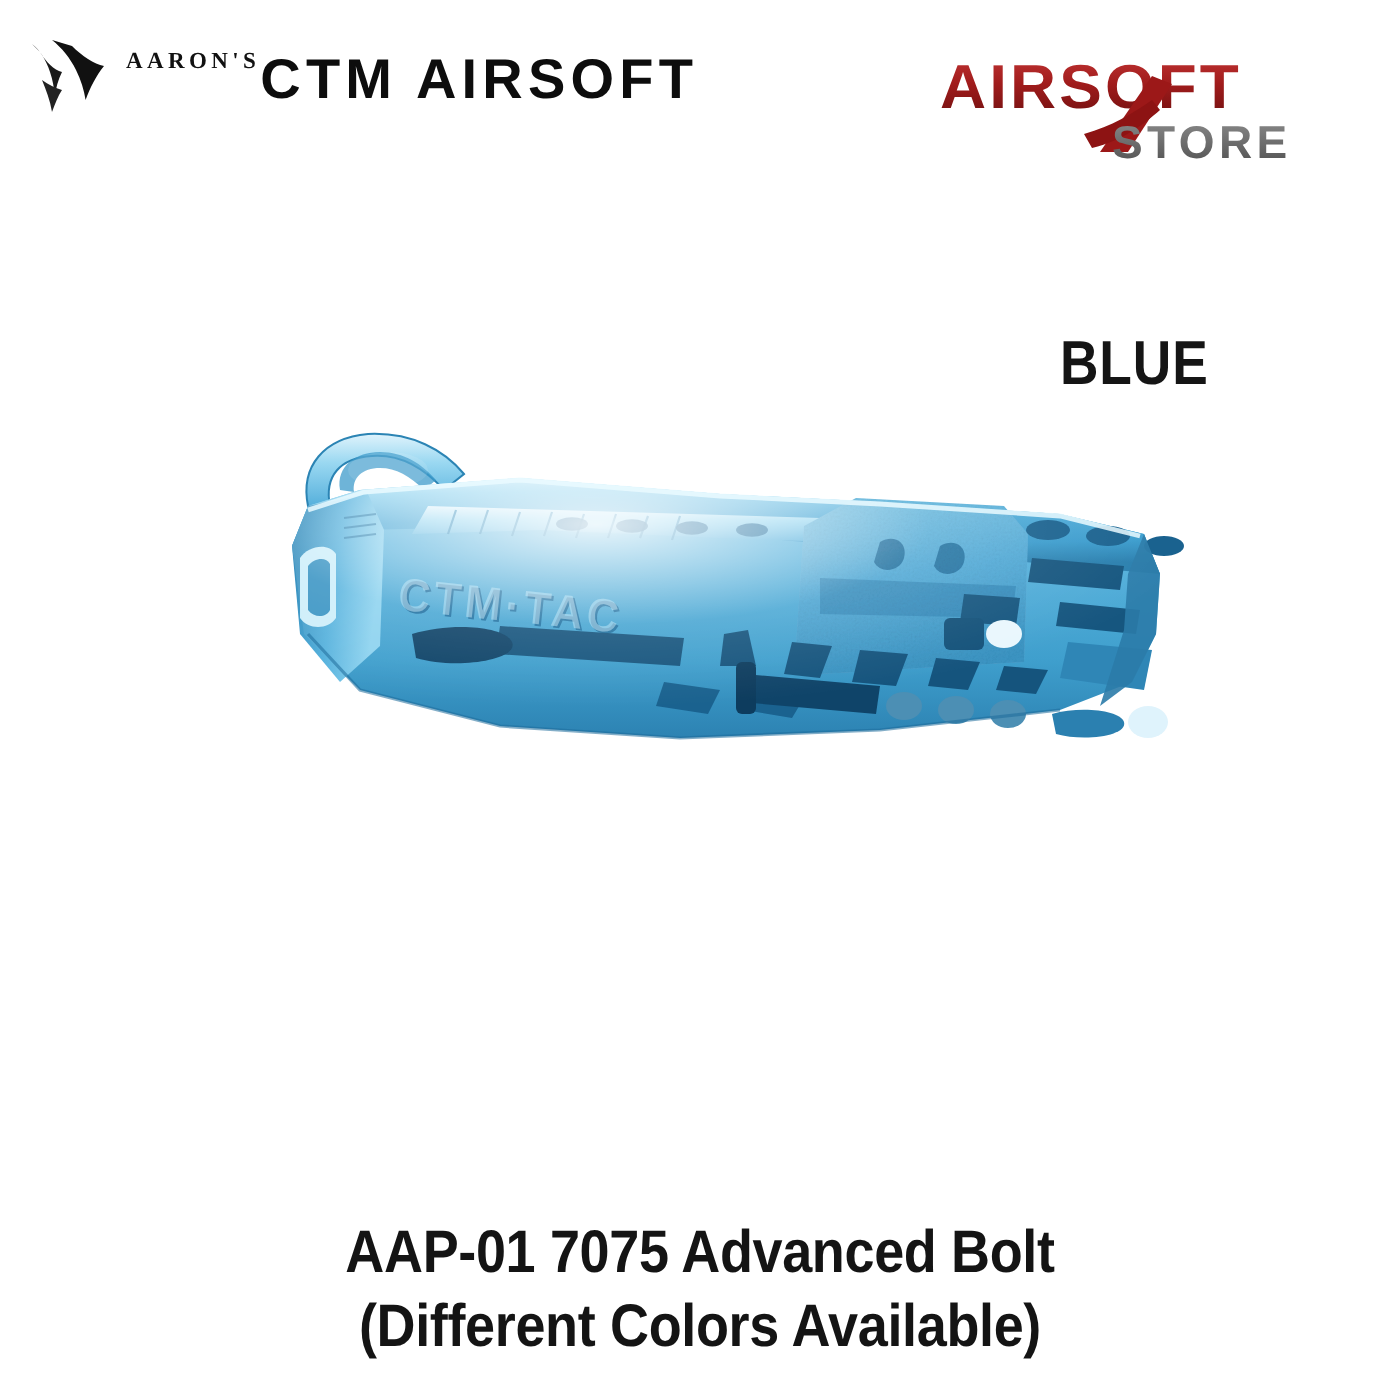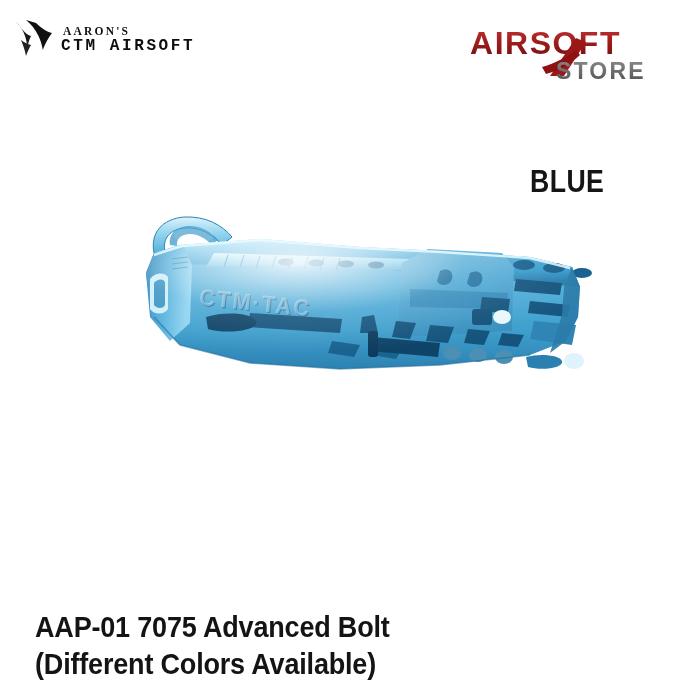--- a/index.html
+++ b/index.html
@@ -26,35 +26,35 @@
     gap: 7px;
   }
   .brand-left .mark {
     width: 40px;
     height: 44px;
     flex: 0 0 auto;
     display: block;
   }
   .brand-left .wordmark {
     display: flex;
-    flex-direction: column;
+    flex-direction: row;
     justify-content: space-between;
     line-height: 1;
   }
   .brand-left .aarons {
     font-family: "Liberation Serif", serif;
     font-size: 11.5px;
     font-weight: 700;
     letter-spacing: 2.2px;
     color: #111111;
     margin: 0 0 1px 2px;
   }
   .brand-left .ctm {
-    font-family: Liberation Mono, monospace;
-    font-size: 16px;
+    font-family: Liberation Sans, sans-serif;
+    font-size: 28px;
     font-weight: 700;
     letter-spacing: 2.6px;
     color: #0d0d0d;
     white-space: nowrap;
   }
 
   
   .brand-right {
     position: absolute;
     right: 18px;
@@ -88,20 +88,21 @@
     height: 215px;
   }
   .product-stage svg { display: block; width: 500px; height: 215px; }
 
   
   .caption {
     position: absolute;
     left: 0;
     right: 0;
     top: 608px;
+    text-align: center;
   }
   .caption .line {
     display: block;
     font-family: "Liberation Sans", sans-serif;
     font-size: 30px;
     font-weight: 700;
     color: #141414;
     line-height: 1.24;
     letter-spacing: -0.2px;
     transform: scaleX(0.9);

